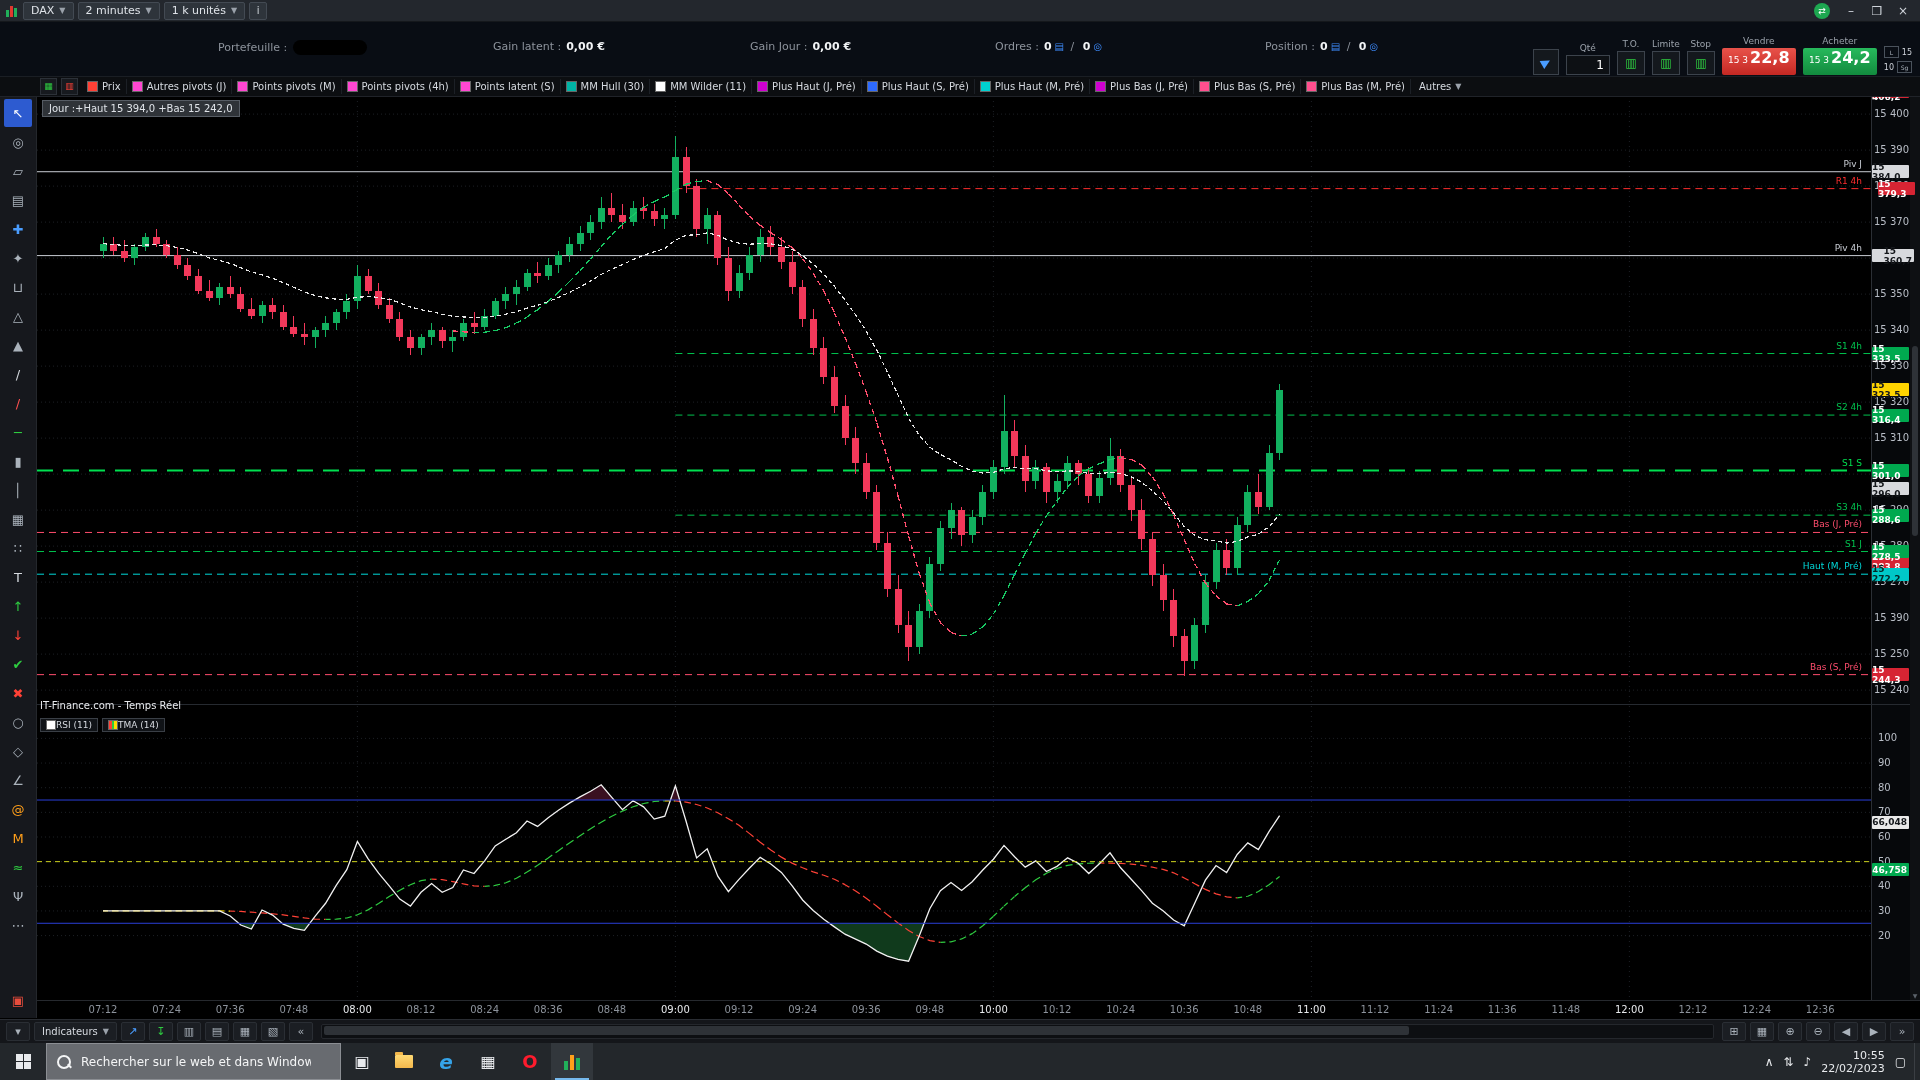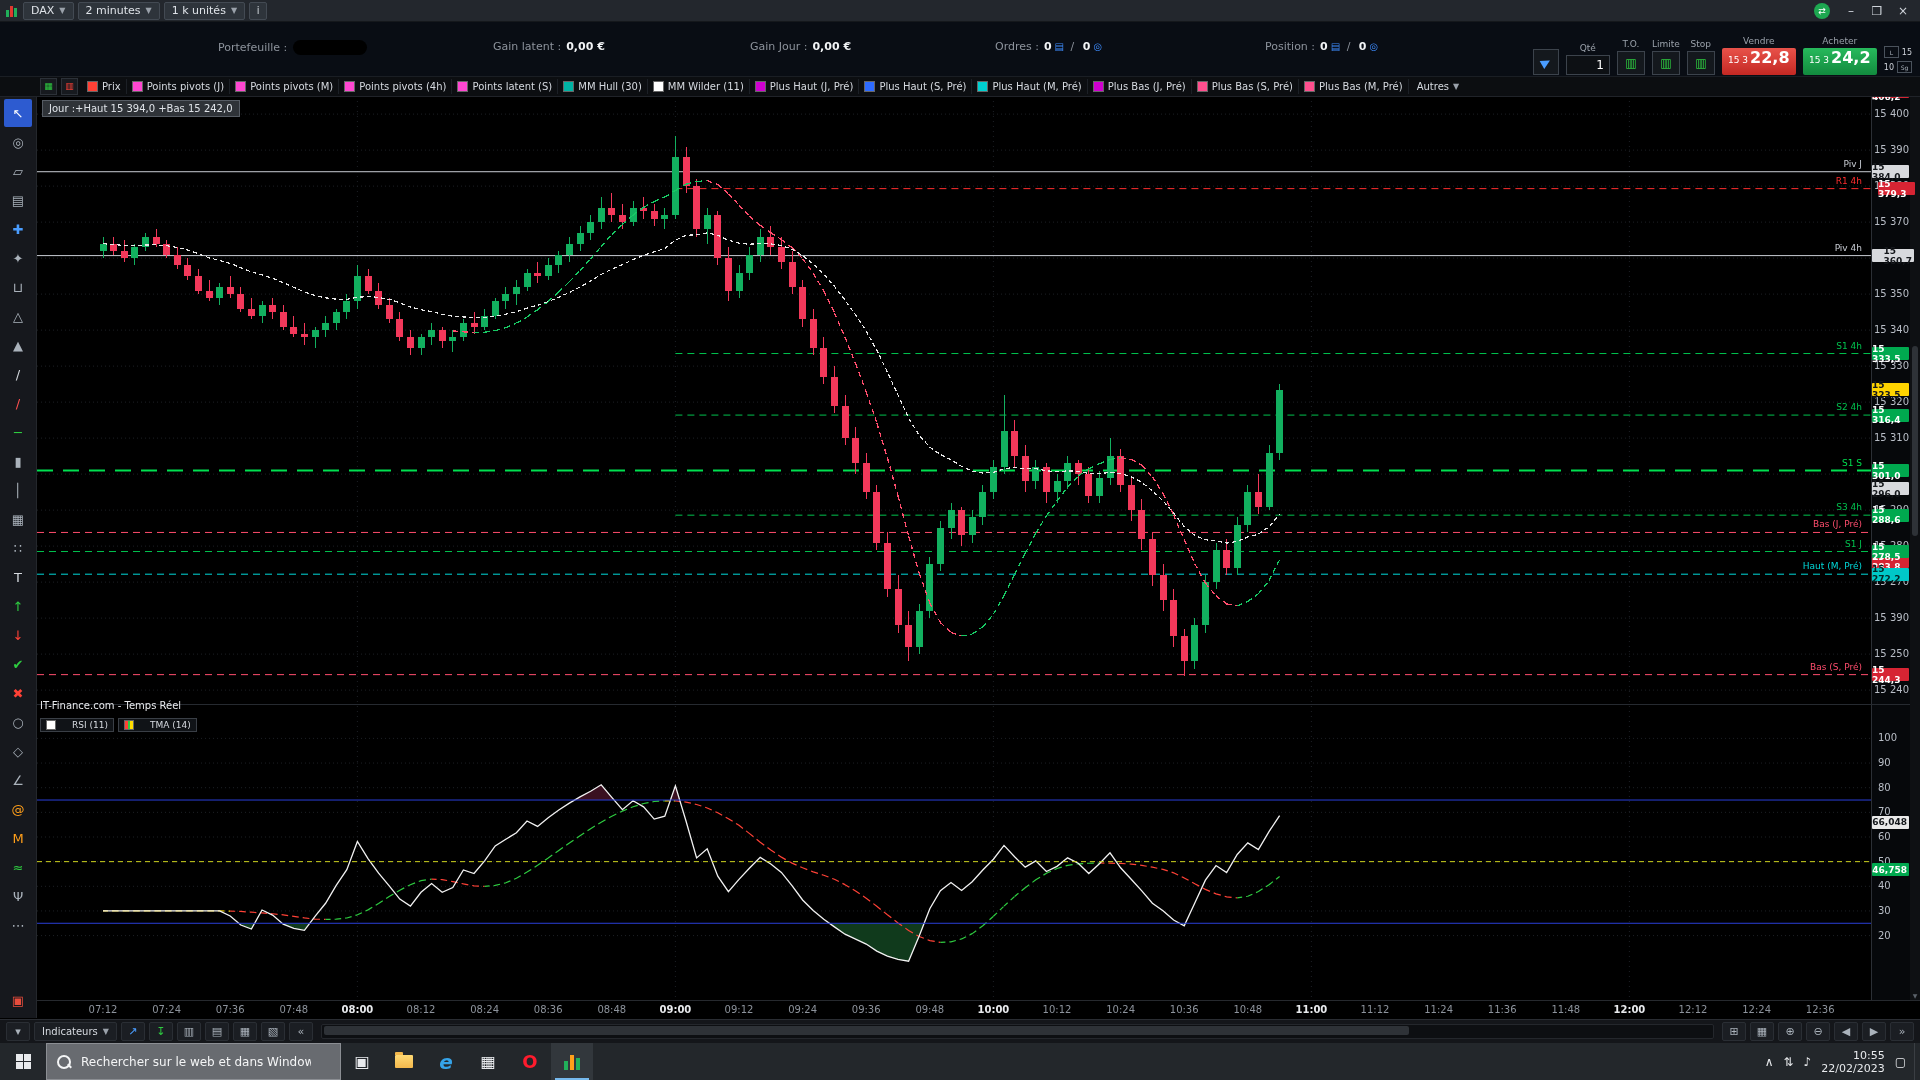--- a/index.html
+++ b/index.html
@@ -70,28 +70,28 @@
   .bdg.red{background:#d62433;color:#fff;}
   .bdg.green{background:#00a94f;color:#fff;}
   .bdg.gray{background:#d7d9dd;color:#14171b;}
   .bdg.yellow{background:#ffd400;color:#14171b;}
   .bdg.cyan{background:#00c8c8;color:#032828;}
   .bdg.white{background:#e9e9e9;color:#14171b;}
   .lvl{position:absolute;left:1666px;width:200px;text-align:right;font-size:9px;padding-right:4px;box-sizing:border-box;}
   .tooltip{position:absolute;left:42px;top:100px;background:#2f3338;border:1px solid #565c64;color:#dfe3e8;font-size:10px;padding:2px 6px;z-index:7;}
   .watermark{position:absolute;left:40px;top:700px;color:#e8eaed;font-size:10px;z-index:7;}
   .rsi-legend{position:absolute;left:40px;top:718px;display:flex;gap:4px;z-index:7;}
-  .rsi-chip{display:inline-flex;align-items:center;gap:16px;border:1px solid #3a3f46;background:#101317;color:#d6dae0;font-size:9px;padding:1px 5px;}
+  .rsi-chip{display:inline-flex;align-items:center;gap:0;border:1px solid #3a3f46;background:#101317;color:#d6dae0;font-size:9px;padding:1px 5px;}
   .rsi-sw{display:inline-block;width:8px;height:8px;border:1px solid #666;}
   .rsi-sw.multi{background:linear-gradient(90deg,#ff4136 33%,#2ecc40 33%,#2ecc40 66%,#ffdc00 66%);}
 
   
   .time-axis{position:absolute;left:0;top:1000px;width:1920px;height:19px;background:#000;border-top:1px solid #26292e;z-index:8;}
   .tl{position:absolute;top:3px;transform:translateX(-50%);font-size:10px;color:#8d939c;white-space:nowrap;}
-  .tl.b{color:#e8eaed;font-weight:bold;}
+  .tl.b{color:#e8eaed;font-weight:normal;}
 
   
   .bottombar{position:absolute;left:0;top:1019px;width:1920px;height:24px;background:#14161a;border-top:1px solid #2a2d33;display:flex;align-items:center;padding:0 6px;box-sizing:border-box;gap:4px;z-index:30;}
   .bb-ico{min-width:18px;height:17px;display:inline-flex;align-items:center;justify-content:center;color:#aab2bb;font-size:11px;border:1px solid #2a2e34;background:#1b1e23;border-radius:2px;padding:0 2px;}
   .bb-label{display:inline-flex;align-items:center;gap:5px;height:17px;border:1px solid #2a2e34;background:#1b1e23;color:#d6dae0;font-size:10px;padding:0 7px;border-radius:2px;}
   .bb-track{flex:1;height:13px;background:#0d0f12;border:1px solid #24272c;border-radius:2px;position:relative;margin:0 4px;}
   .bb-thumb{position:absolute;left:2px;top:1px;height:9px;width:78%;background:#2e3237;border-radius:2px;}
 
   
   .taskbar{position:absolute;left:0;top:1043px;width:1920px;height:37px;background:#23272b;display:flex;align-items:stretch;z-index:50;}
@@ -606,21 +606,21 @@
   <div class="legendbar">
     <span class="lg-ico" style="color:#2ecc40">▦</span>
     <span class="lg-ico" style="color:#ff4136">▥</span>
     <span id="legend-items" style="display:inline-flex;align-items:center">
         <span class="lg-item">
           <i class="lg-sw" style="background: rgb(255, 65, 54);"></i>
           <span>Prix</span>
         </span>
         <span class="lg-item">
           <i class="lg-sw" style="background: rgb(255, 71, 209);"></i>
-          <span>Points pivots (J)</span>
+          <span>Autres pivots (J)</span>
         </span>
         <span class="lg-item">
           <i class="lg-sw" style="background: rgb(255, 71, 209);"></i>
           <span>Points pivots (M)</span>
         </span>
         <span class="lg-item">
           <i class="lg-sw" style="background: rgb(255, 71, 209);"></i>
           <span>Points pivots (4h)</span>
         </span>
         <span class="lg-item">

